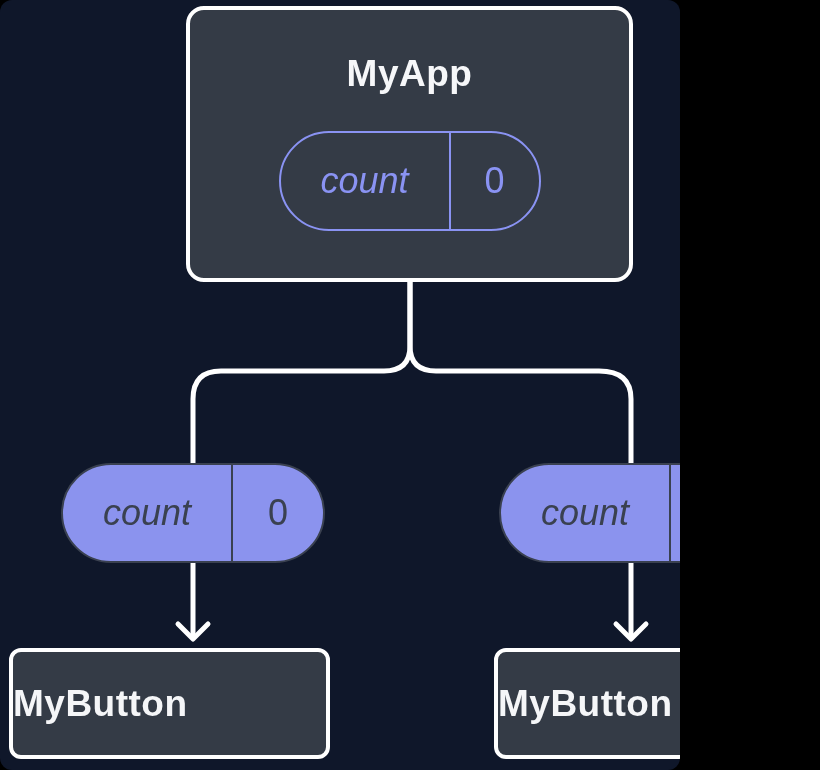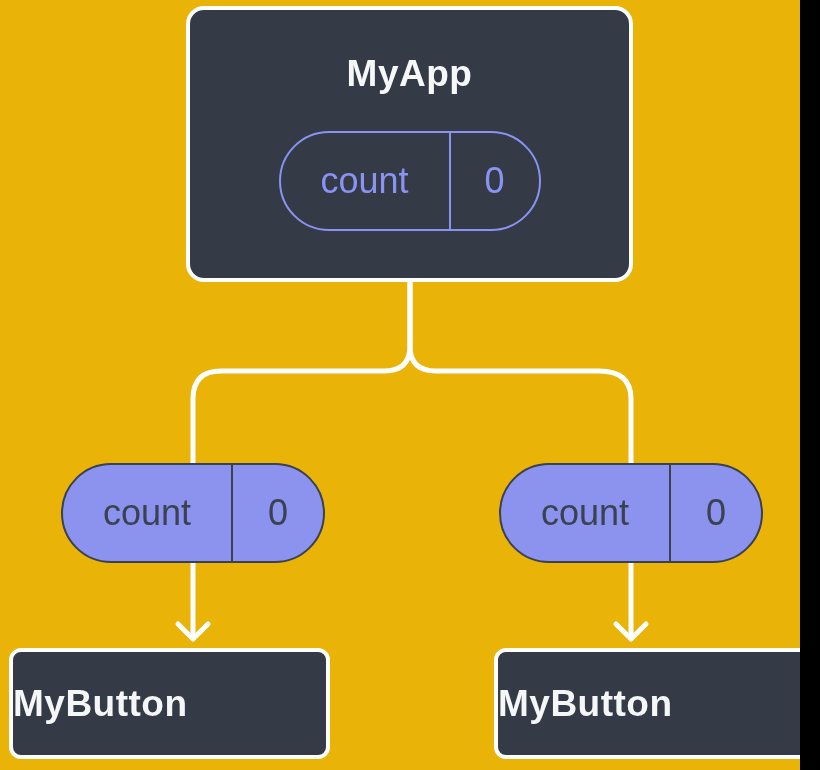--- a/index.html
+++ b/index.html
@@ -2,25 +2,26 @@
 <html><head>
 <meta charset="utf-8">
 <style>
   html, body {
     margin: 0;
     padding: 0;
     background: #000000;
   }
   .stage {
     position: relative;
-    width: 800px;
+    width: 680px;
     height: 770px;
-    background: #eab308;
+    background: #0f172a;
     overflow: hidden;
     font-family: "Liberation Sans", "DejaVu Sans", sans-serif;
+    border-radius: 12px;
   }
   .wires {
     position: absolute;
     left: 0;
     top: 0;
     width: 820px;
     height: 770px;
   }
   .wires path {
     stroke: #FFFFFF;
@@ -83,20 +84,21 @@
     display: flex;
     align-items: stretch;
     font-size: 36px;
     overflow: hidden;
   }
   .pill .seg-label {
     width: 168px;
     display: flex;
     align-items: center;
     justify-content: center;
+    font-style: italic;
   }
   .pill .seg-value {
     flex: 1;
     display: flex;
     align-items: center;
     justify-content: center;
   }
   .pill-outline {
     width: 262px;
     margin-top: 35px;

